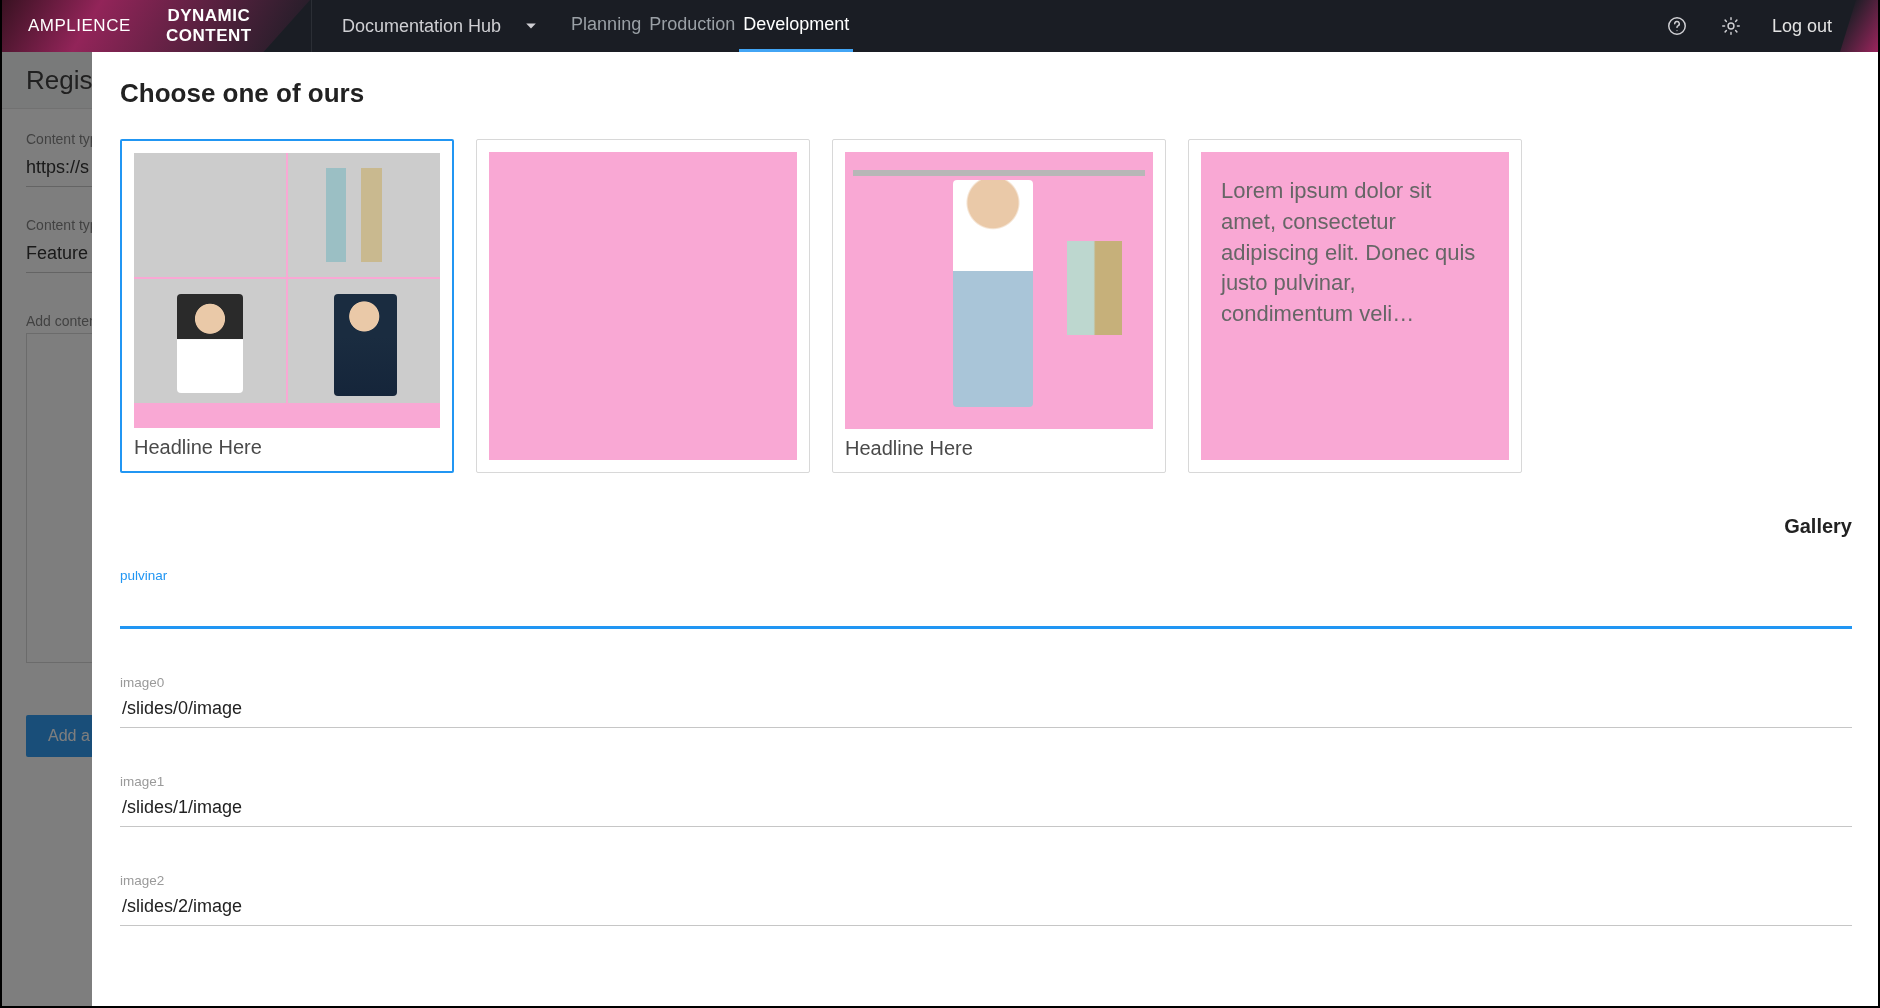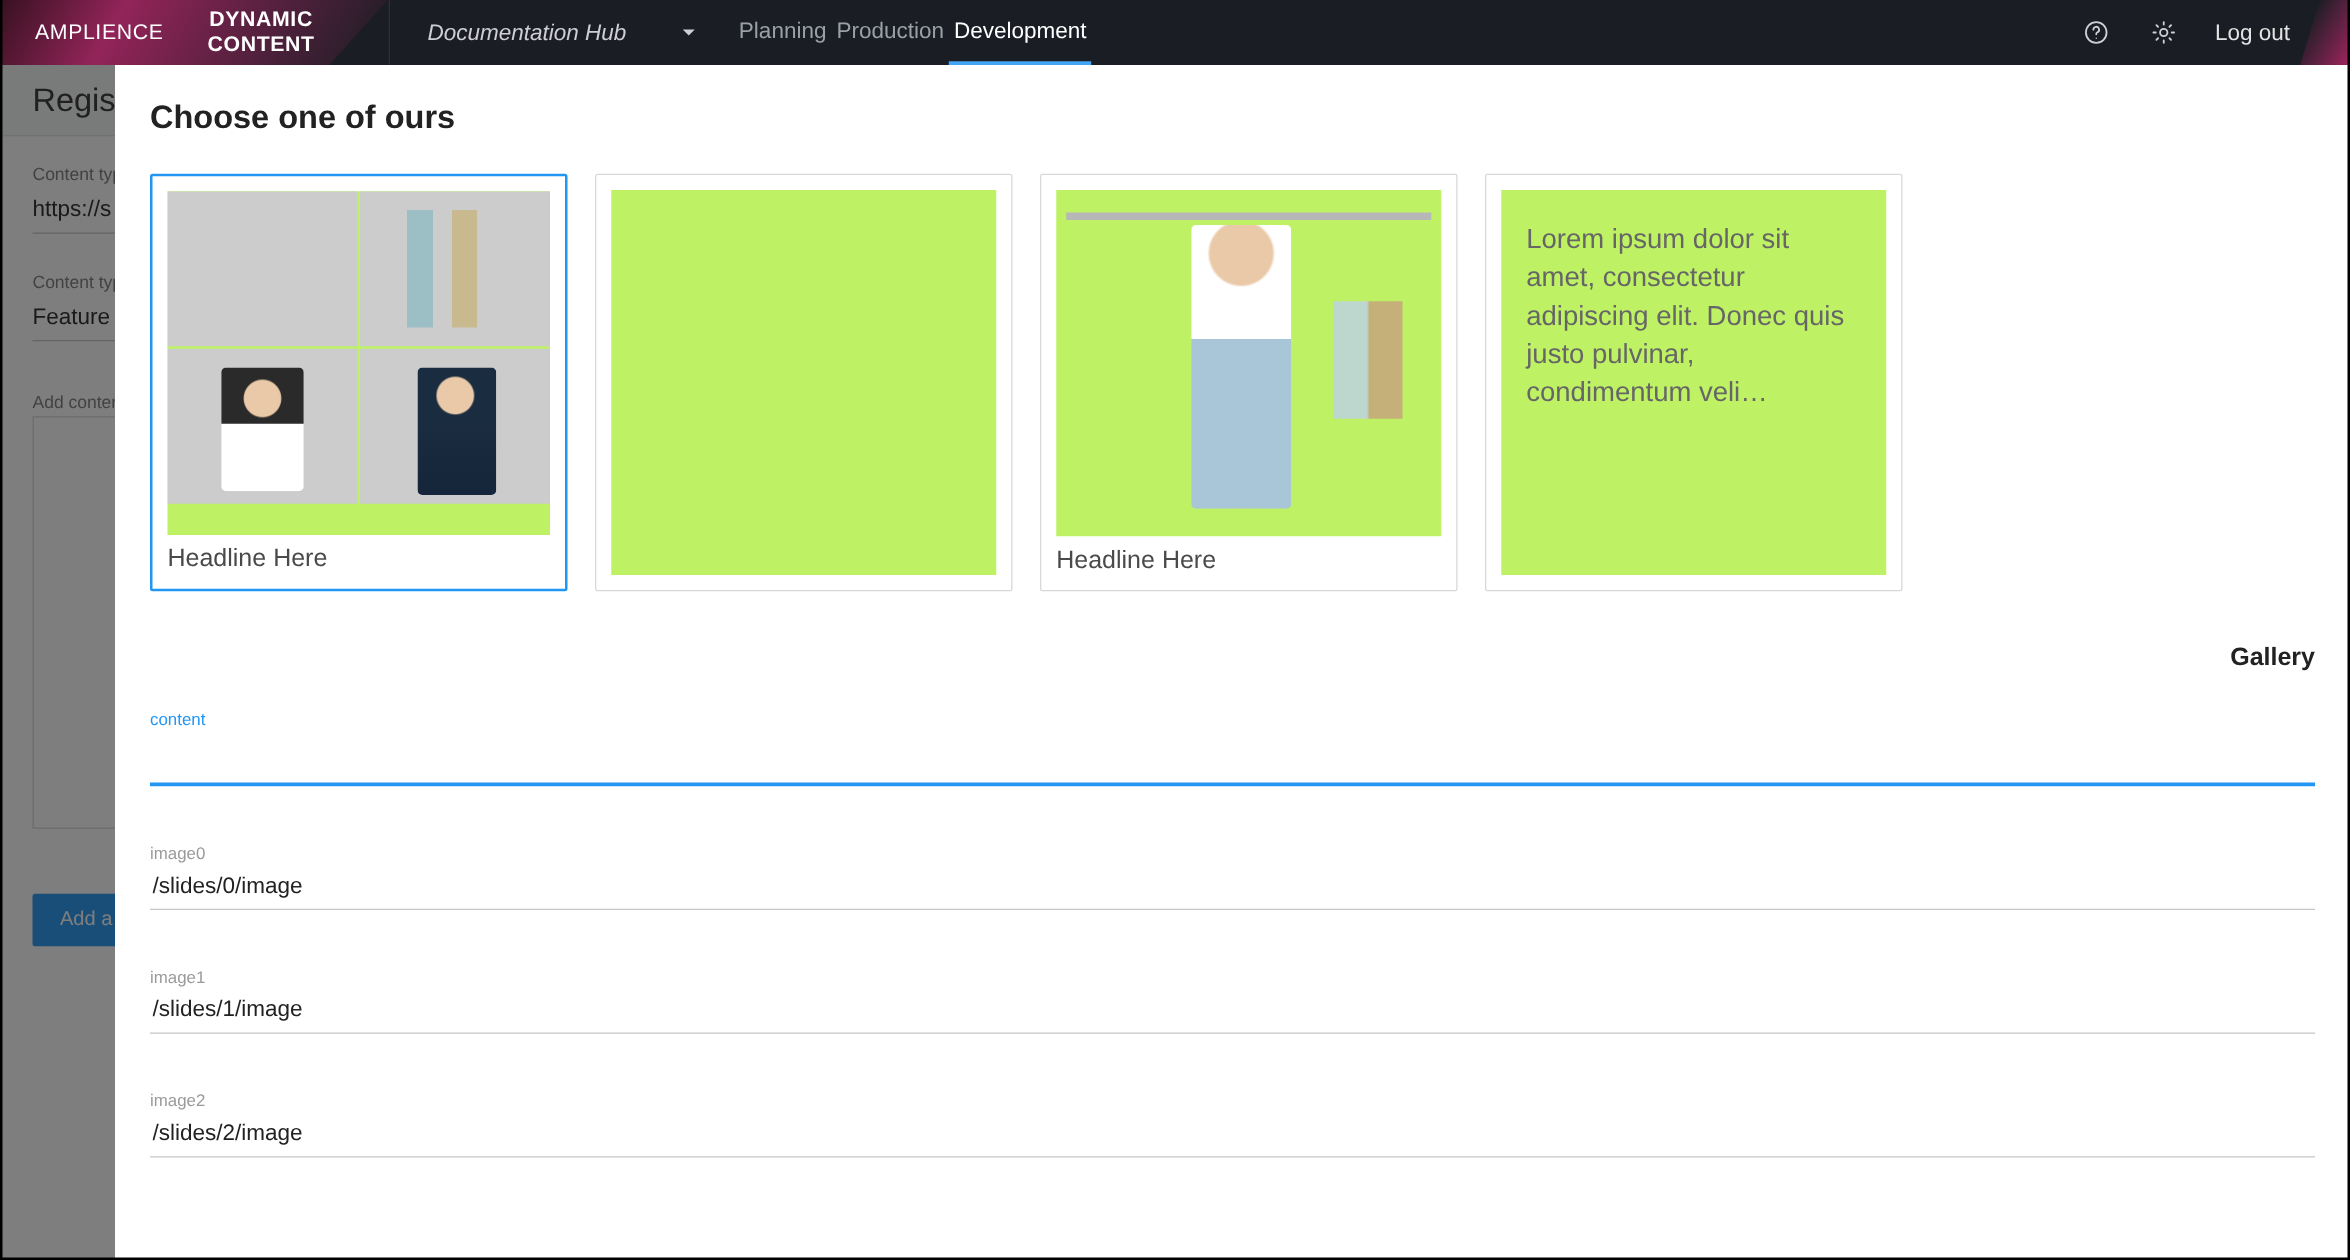--- a/index.html
+++ b/index.html
@@ -42,23 +42,23 @@
   color: #fff;
   width: 312px;
   border-right: 1px solid rgba(255,255,255,.08);
   height: 100%;
   display: flex; align-items: center;
 }
 .brand .light { font-weight: 300; }
 .brand .bold { font-weight: 700; margin-left: 4px; }
 .hub-select {
   position: relative; z-index: 1;
-  display: flex; align-items: center; gap: 44px;
+  display: flex; align-items: center; gap: 24px;
   padding: 0 30px;
-  color: #cfcfd3; font-size: 18px; font-style: italic;
+  color: #cfcfd3; font-size: 18px;
 }
 .hub-select svg { width: 12px; height: 12px; fill: #cfcfd3; }
 .navtabs {
   position: relative; z-index: 1;
   display: flex; 
 }
 .navtabs a {
   color: #9aa0a6; font-size: 18px; text-decoration: none;
   height: 52px; display: flex; align-items: center;
   border-bottom: 3px solid transparent;
@@ -127,21 +127,21 @@
 .card {
   width: 334px; height: 334px;
   border: 1px solid #d8d8d8;
   border-radius: 2px;
   background: #fff;
   padding: 12px;
   display: flex; flex-direction: column;
   cursor: pointer;
 }
 .card.selected { border: 2px solid #2196f3; }
-.card .preview { flex: 1; background: #bef264; position: relative; overflow: hidden; }
+.card .preview { flex: 1; background: #f9a8d4; position: relative; overflow: hidden; }
 .card .caption { font-size: 20px; color: #4a4a4a; margin-top: 8px; }
 
 
 .grid2 {
   display: grid; grid-template-columns: 1fr 1fr; grid-template-rows: 1fr 1fr;
   gap: 2px; width: 100%; height: 250px;
 }
 .grid2 > div { background:#ccc; }
 .gA { background: radial-gradient(circle at 40% 40%, #e52 0%, #731 35%, #210 80%); }
 .gB { background:
@@ -305,21 +305,21 @@
       </div>
 
       <div class="card">
         <div class="preview preview-text">Lorem ipsum dolor sit amet, consectetur adipiscing elit. Donec quis justo pulvinar, condimentum veli…</div>
       </div>
     </div>
 
     <div class="section-title">Gallery</div>
 
     <div class="field">
-      <div class="field-label">content</div>
+      <div class="field-label">pulvinar</div>
       <input class="field-input focused" value="" style="">
     </div>
 
     <div class="field">
       <div class="field-label muted">image0</div>
       <input class="field-input compact" value="/slides/0/image" style="">
     </div>
 
     <div class="field">
       <div class="field-label muted">image1</div>

